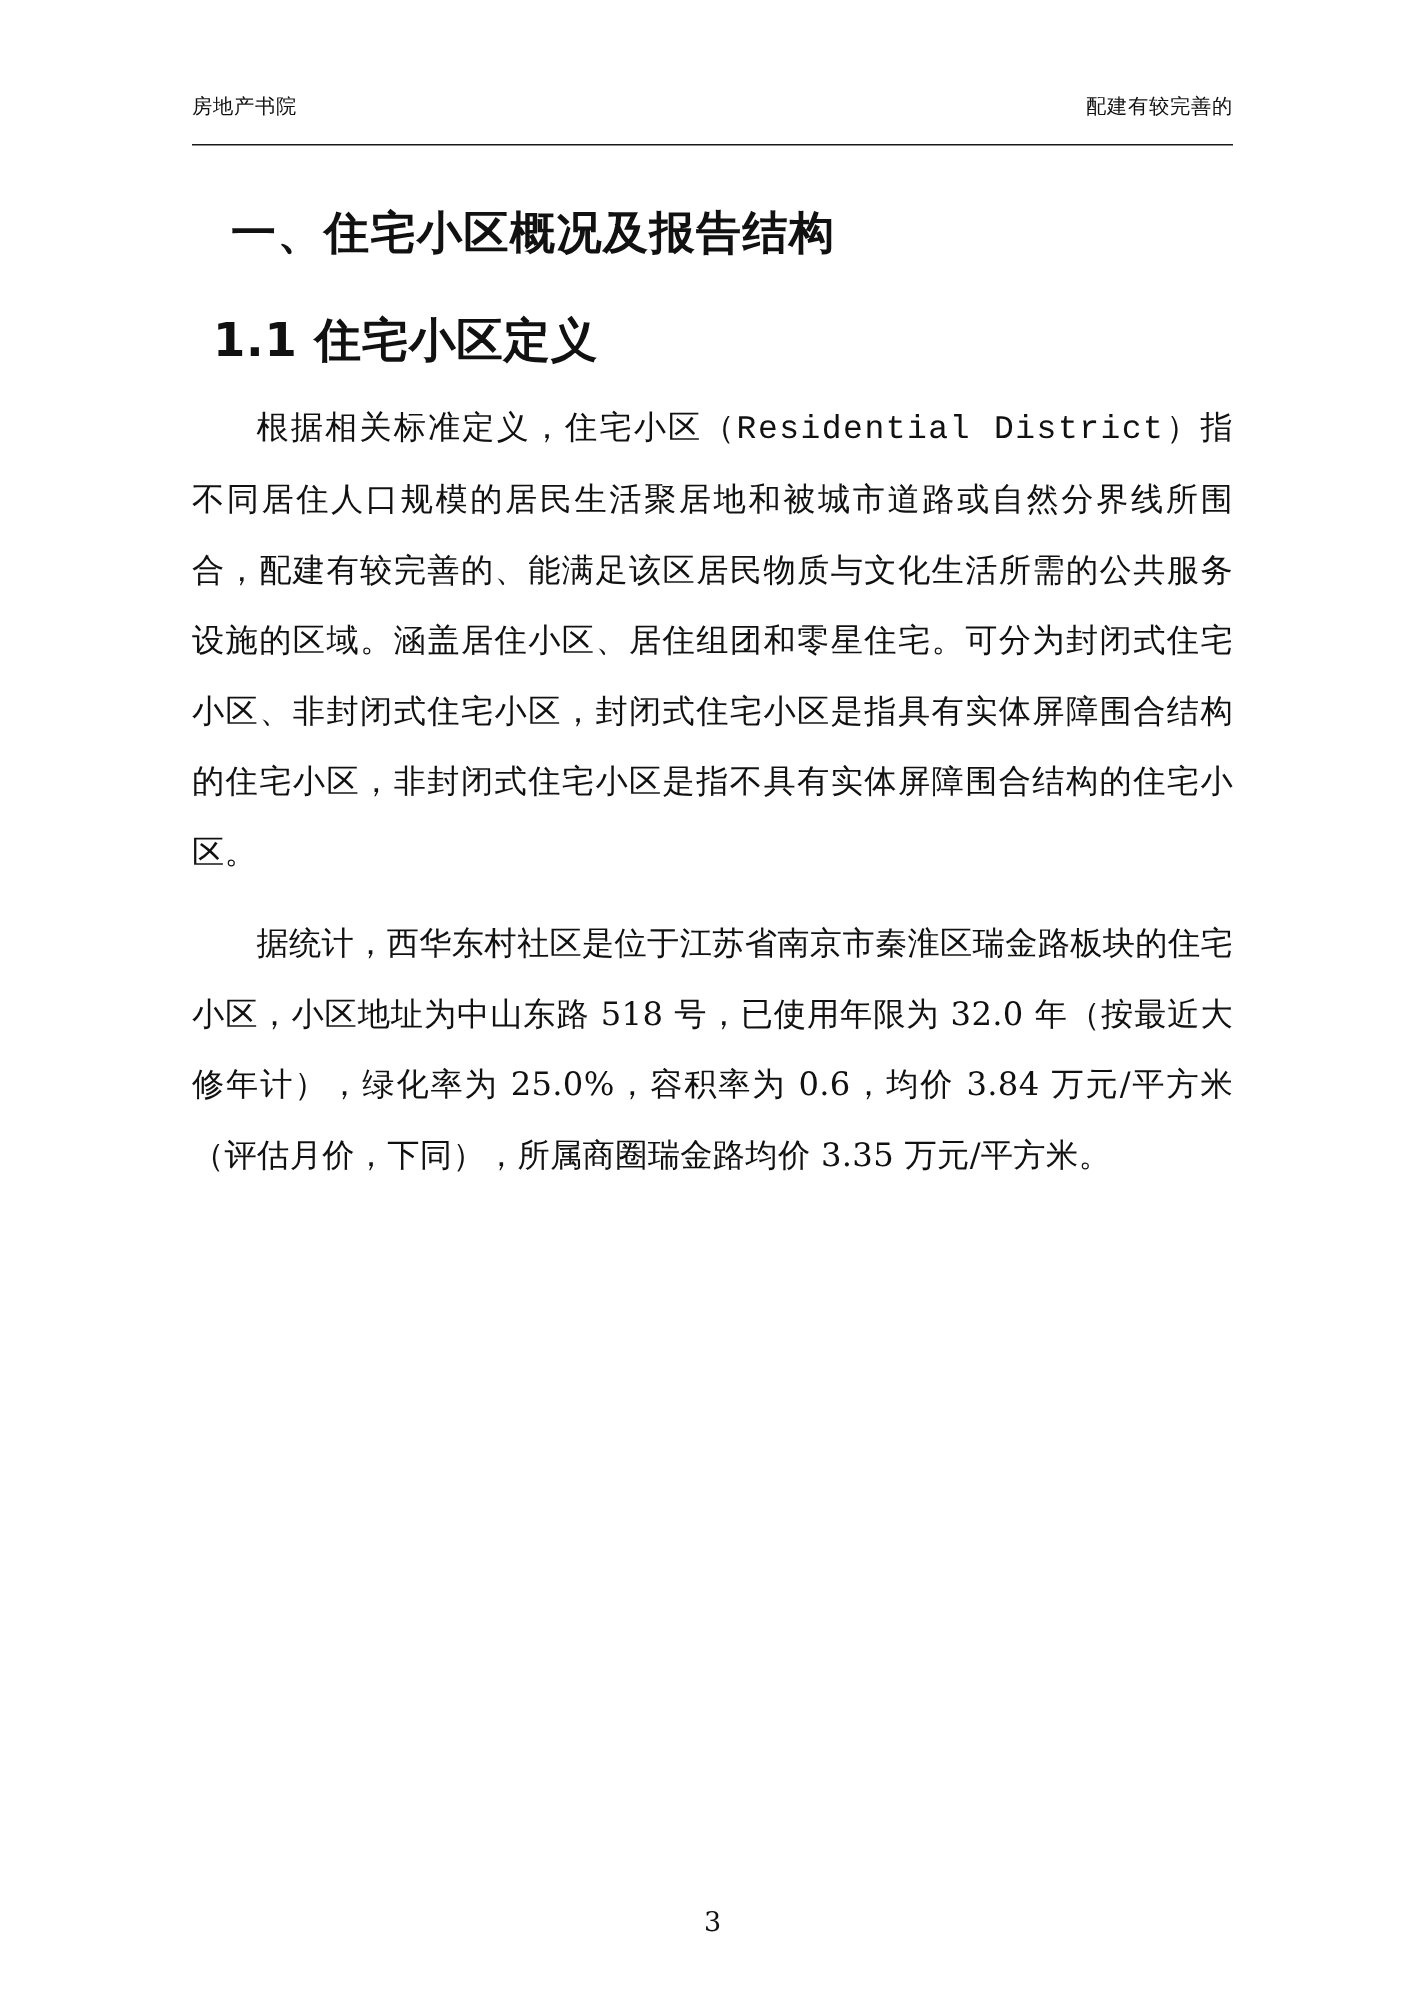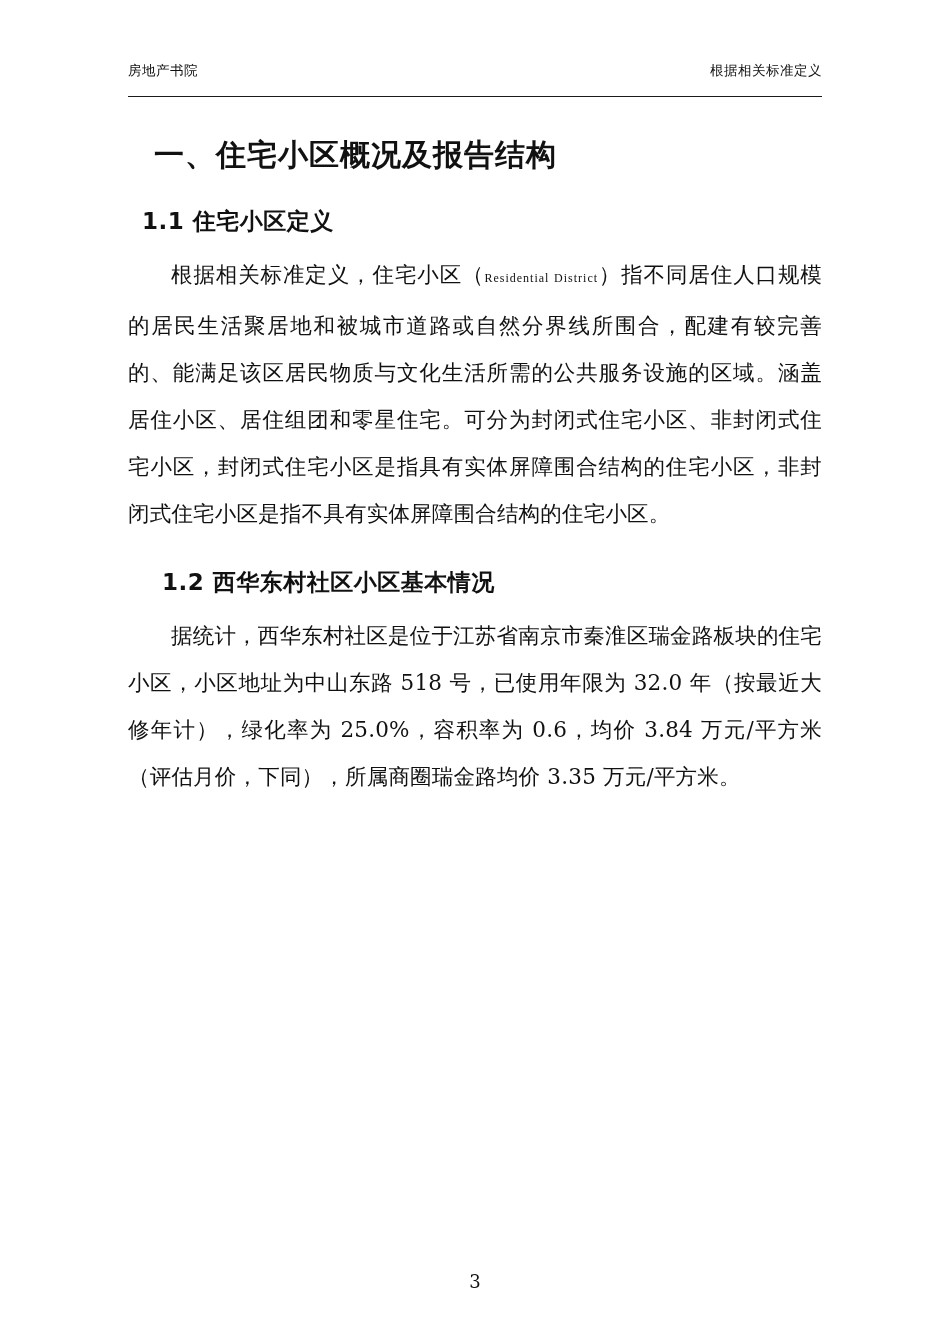--- a/index.html
+++ b/index.html
@@ -44,43 +44,43 @@
   h1.doc-h1 {
     font-family: "DejaVu Sans", "Liberation Sans", sans-serif;
     font-size: 30px;
     font-weight: bold;
     margin: 38px 0 0 0;
     padding-left: 26px;
     letter-spacing: 1px;
   }
   h2.doc-h2 {
     font-family: "DejaVu Sans", "Liberation Sans", sans-serif;
-    font-size: 23px;
+    font-size: 31px;
     font-weight: bold;
     margin: 30px 0 0 0;
     padding-left: 14px;
     letter-spacing: 0.5px;
   }
   h2.doc-h2.indent-more {
     padding-left: 34px;
   }
 
   
   p.para {
     font-size: 21.5px;
     line-height: 47px;
     margin: 14px 0 0 0;
     text-align: justify;
     text-justify: inter-ideograph;
     text-indent: 2em;
     letter-spacing: 0.2px;
   }
   .latin {
-    font-family: Liberation Serif, serif;
-    font-size: 12px;
+    font-family: Liberation Mono, monospace;
+    font-size: 22px;
     letter-spacing: 1px;
   }
 
   
   .footer {
     position: absolute;
     left: 0;
     bottom: 52px;
     width: 950px;
     text-align: center;
@@ -89,30 +89,29 @@
     color: #111;
   }
 </style>
 </head>
 <body>
 
 <div class="page">
 
   <div class="header">
     <span class="left">房地产书院</span>
-    <span class="right">根据相关标准定义</span>
+    <span class="right">配建有较完善的</span>
   </div>
 
   <h1 class="doc-h1">一、住宅小区概况及报告结构</h1>
 
   <h2 class="doc-h2">1.1  住宅小区定义</h2>
 
   <p class="para"><span>根据相关标准定义，住宅小区（</span><span class="latin">Residential District</span><span>）指不同居住人口规模的居民生活聚居地和被城市道路或自然分界线所围合，配建有较完善的、能满足该区居民物质与文化生活所需的公共服务设施的区域。涵盖居住小区、居住组团和零星住宅。可分为封闭式住宅小区、非封闭式住宅小区，封闭式住宅小区是指具有实体屏障围合结构的住宅小区，非封闭式住宅小区是指不具有实体屏障围合结构的住宅小区。</span></p>
 
-  <h2 class="doc-h2 indent-more">1.2  西华东村社区小区基本情况</h2>
 
   <p class="para">据统计，西华东村社区是位于江苏省南京市秦淮区瑞金路板块的住宅小区，小区地址为中山东路 518 号，已使用年限为 32.0 年（按最近大修年计），绿化率为 25.0%，容积率为 0.6，均价 3.84 万元/平方米（评估月价，下同），所属商圈瑞金路均价 3.35 万元/平方米。</p>
 
 
 
 </div>
 
 <div class="footer">3</div>
 
 </body></html>

